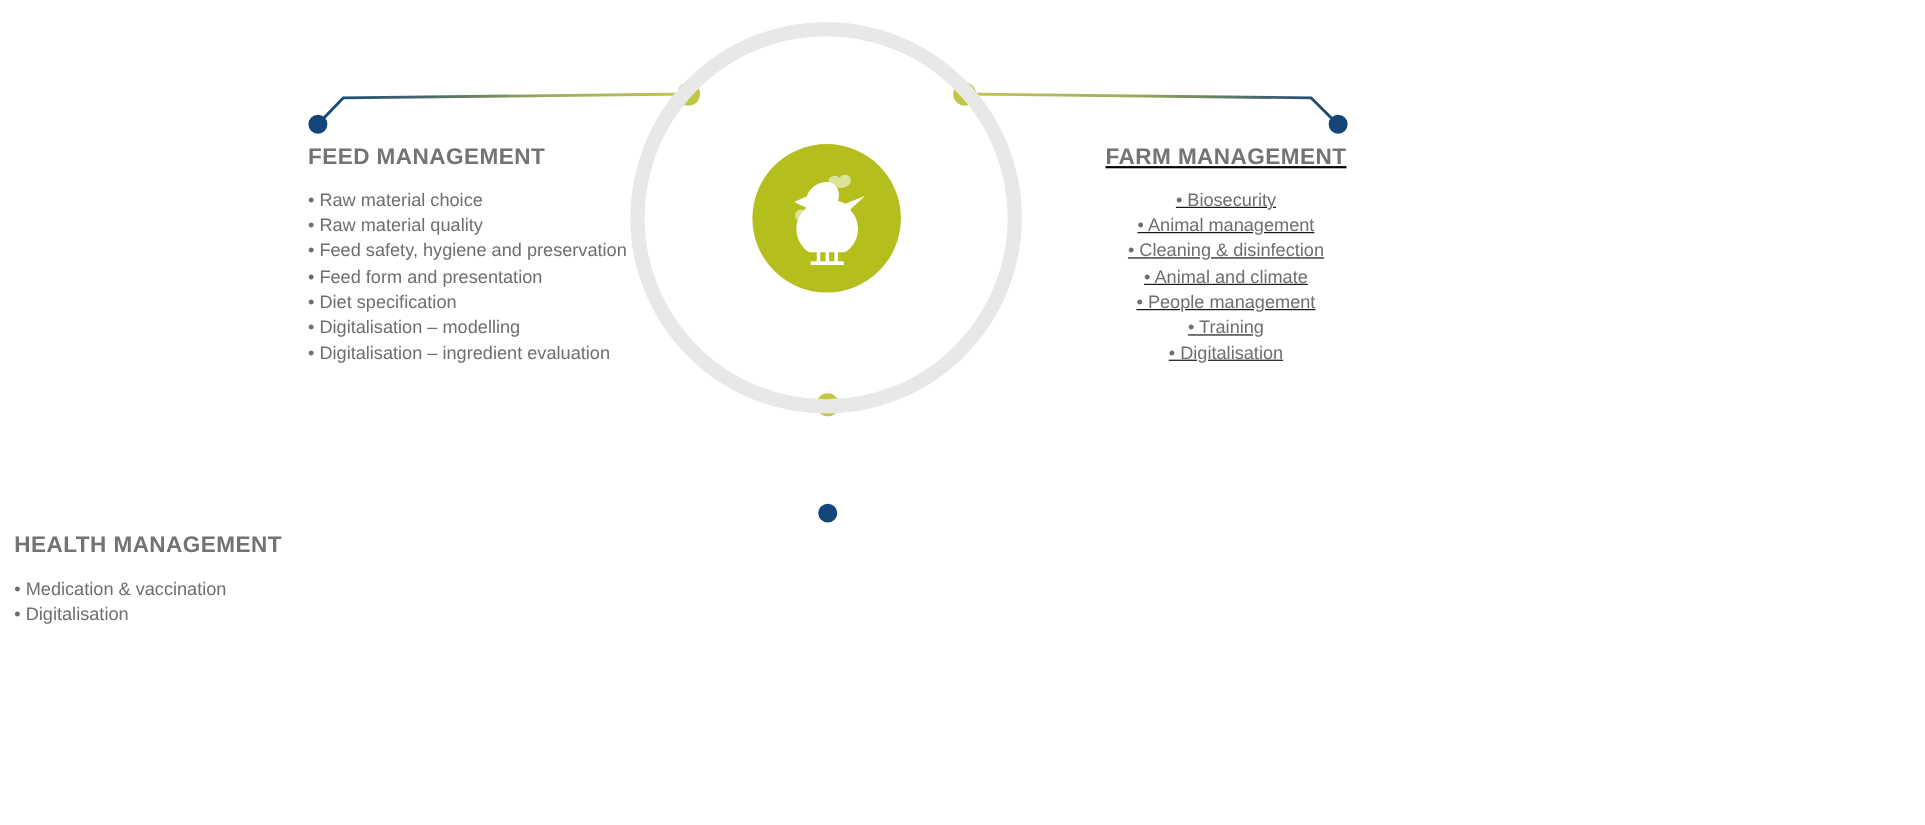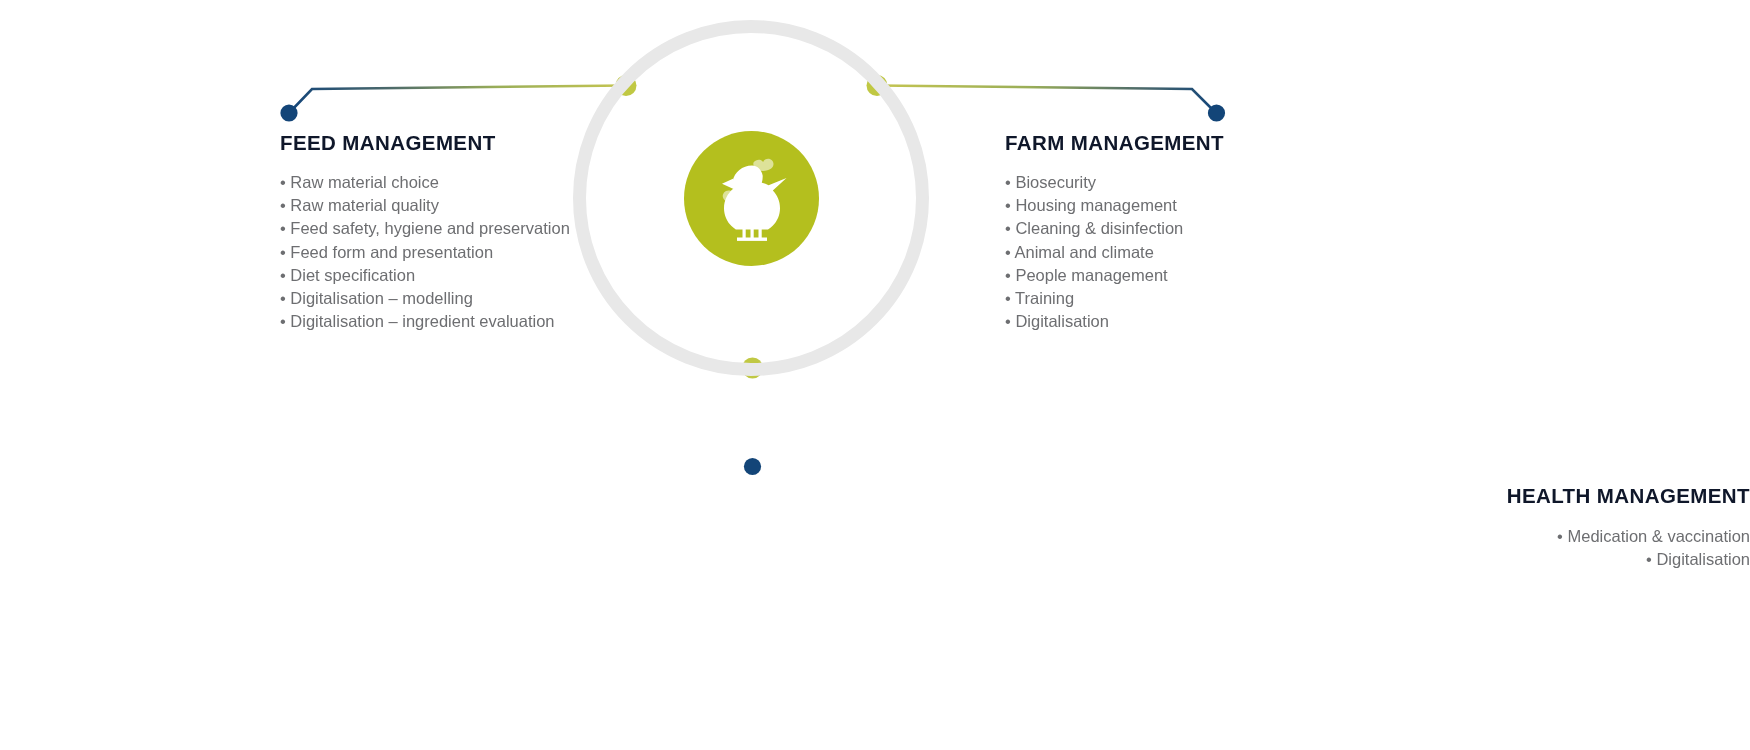--- a/index.html
+++ b/index.html
@@ -55,21 +55,21 @@
     pointer-events: none;
   }
 
   
   .col {
     position: absolute;
   }
   .col-title {
     font-size: 20.5px;
     font-weight: bold;
-    color: #0f172a;
+    color: #737373;
     letter-spacing: 0.4px;
     margin: 0 0 16px 0;
     white-space: nowrap;
   }
   .col-list {
     list-style: none;
     margin: 0;
     padding: 0;
   }
   .col-list li {
@@ -80,27 +80,28 @@
   }
 
   .col-feed {
     left: 280px;
     top: 131px;
     text-align: left;
   }
   .col-farm {
     right: 526px;
     top: 131px;
-    text-align: left;
+    text-align: center;
+    text-decoration: underline;
   }
   .col-health {
     left: 13px;
     right: 0;
     top: 484px;
-    text-align: right;
+    text-align: left;
   }
   .col-health .col-title { margin-bottom: 17px; }
 </style>
 </head>
 <body>
 
 <div class="canvas">
 
   <svg class="connectors" viewBox="0 0 1750 750" width="1750" height="750">
     <defs>
@@ -183,21 +184,21 @@
       <li>• Diet specification</li>
       <li>• Digitalisation – modelling</li>
       <li>• Digitalisation – ingredient evaluation</li>
     </ul>
   </div>
 
   <div class="col col-farm">
     <h2 class="col-title">FARM MANAGEMENT</h2>
     <ul class="col-list">
       <li>• Biosecurity</li>
-      <li>• Housing management</li>
+      <li>• Animal management</li>
       <li>• Cleaning &amp; disinfection</li>
       <li>• Animal and climate</li>
       <li>• People management</li>
       <li>• Training</li>
       <li>• Digitalisation</li>
     </ul>
   </div>
 
   <div class="col col-health">
     <h2 class="col-title">HEALTH MANAGEMENT</h2>

